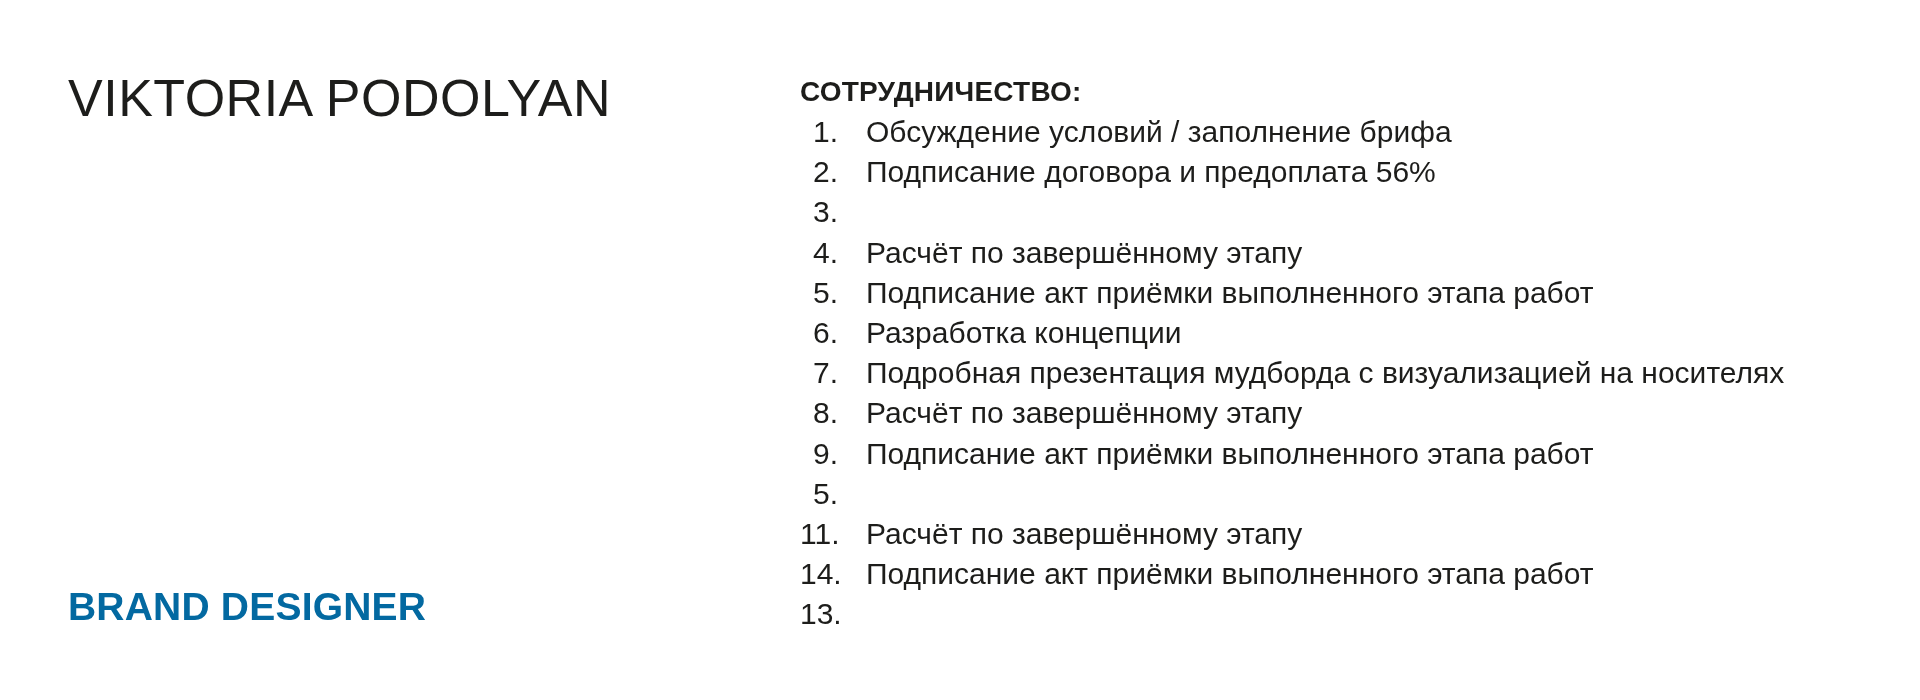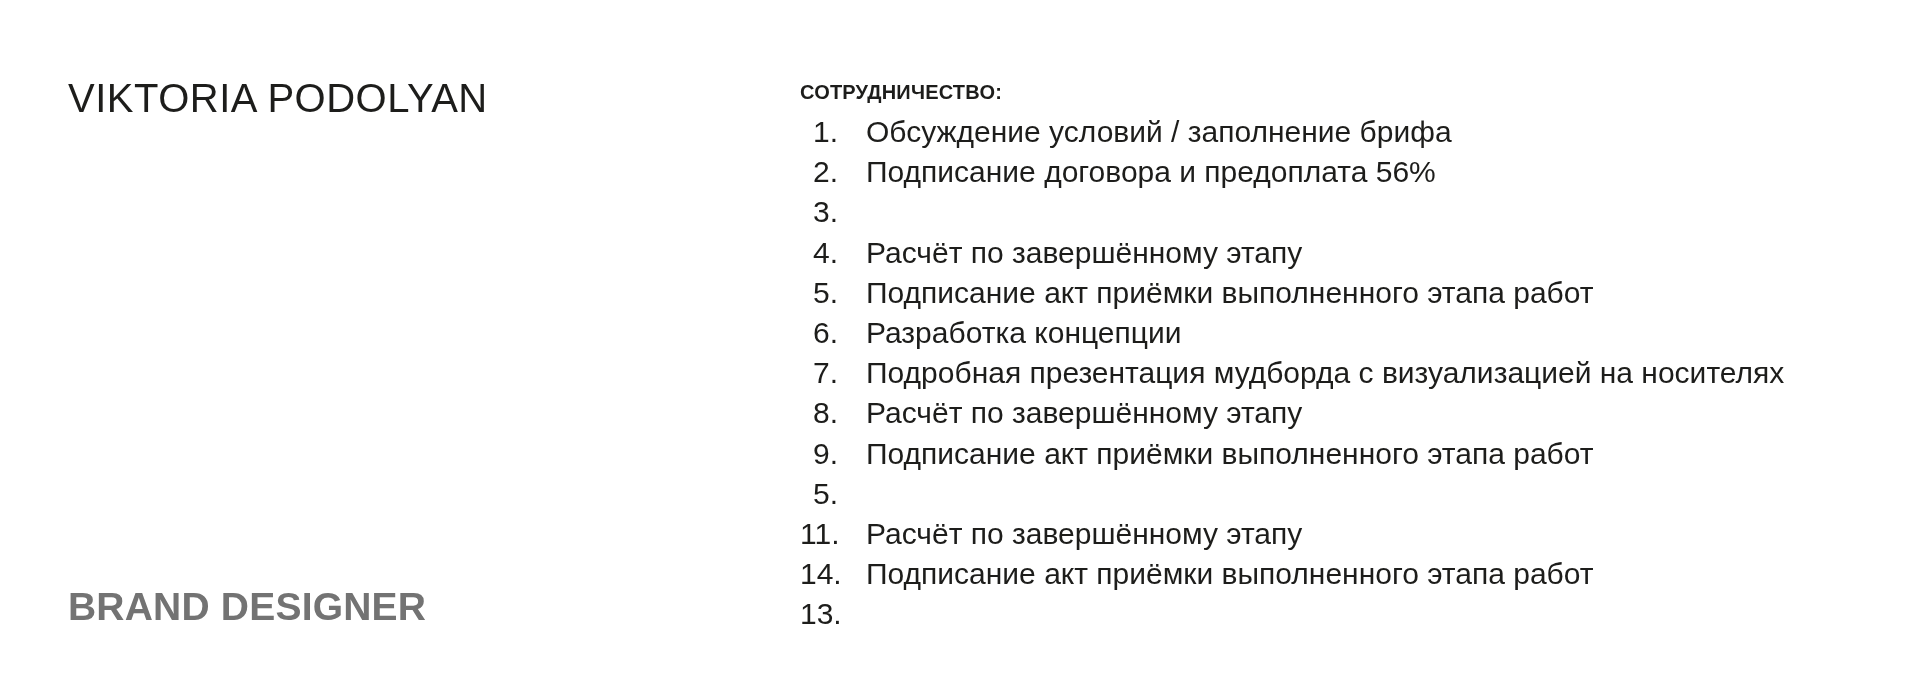--- a/index.html
+++ b/index.html
@@ -12,46 +12,46 @@
     }
     body {
       position: relative;
       font-family: "Liberation Sans", "DejaVu Sans", sans-serif;
       color: #1d1d1b;
     }
     .name {
       position: absolute;
       left: 68px;
       top: 74px;
-      font-size: 40px;
+      font-size: 52px;
       font-weight: 400;
       letter-spacing: 0.5px;
       line-height: 48px;
       color: #1d1d1b;
       margin: 0;
     }
     .role {
       position: absolute;
       left: 68px;
       top: 585px;
       font-size: 39px;
       font-weight: 700;
       letter-spacing: 0.2px;
       line-height: 44px;
-      color: #737373;
+      color: #0369a1;
       margin: 0;
     }
     .content {
       position: absolute;
       left: 800px;
       top: 72px;
       width: 1100px;
     }
     .heading {
-      font-size: 20px;
+      font-size: 28px;
       font-weight: 700;
       line-height: 40px;
       margin: 0 0 0 0;
       color: #1d1d1b;
       letter-spacing: 0.2px;
     }
     .steps {
       list-style: none;
       margin: 0;
       padding: 0;

